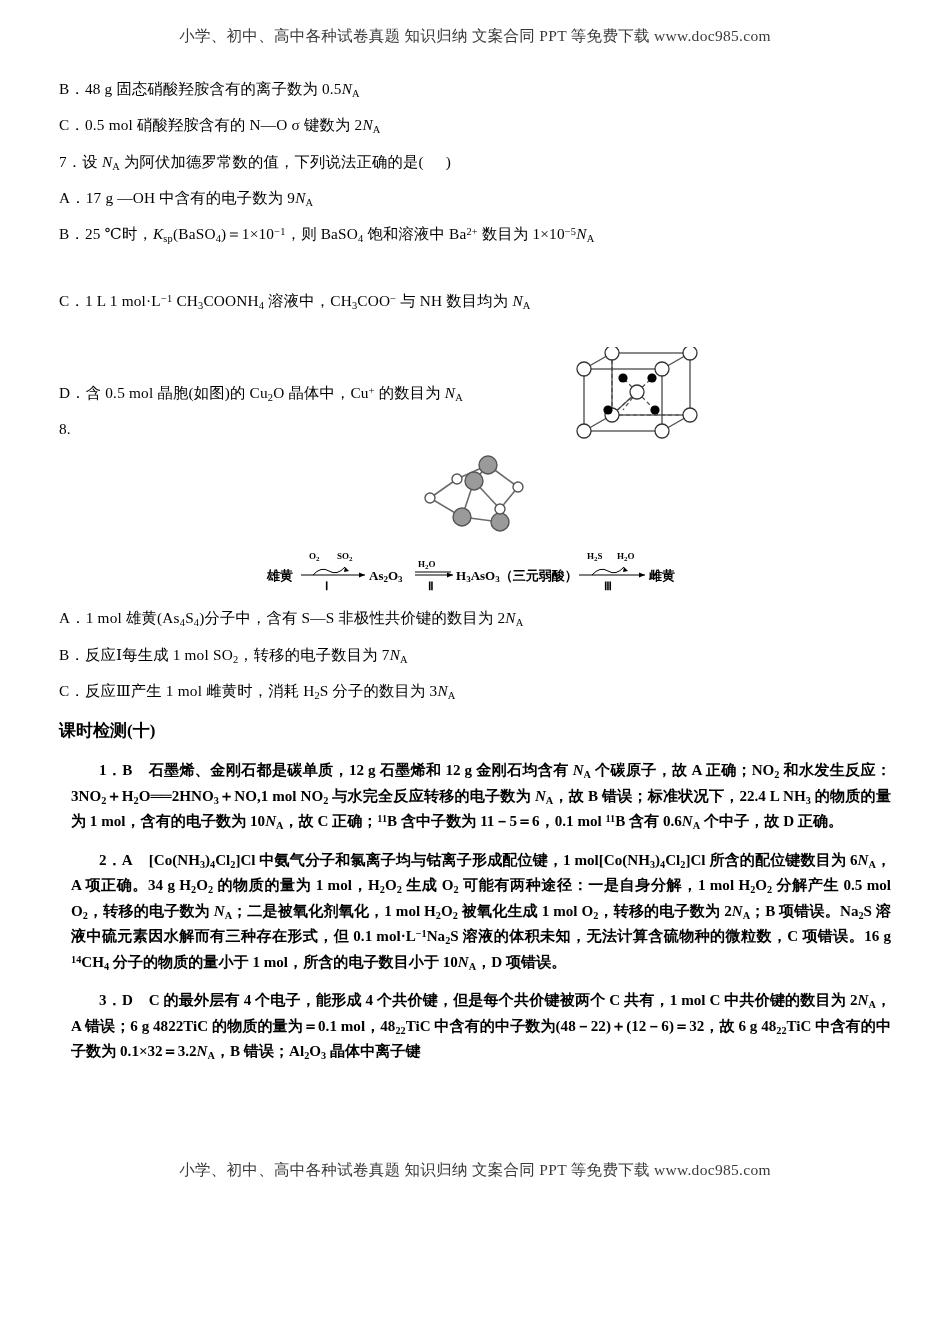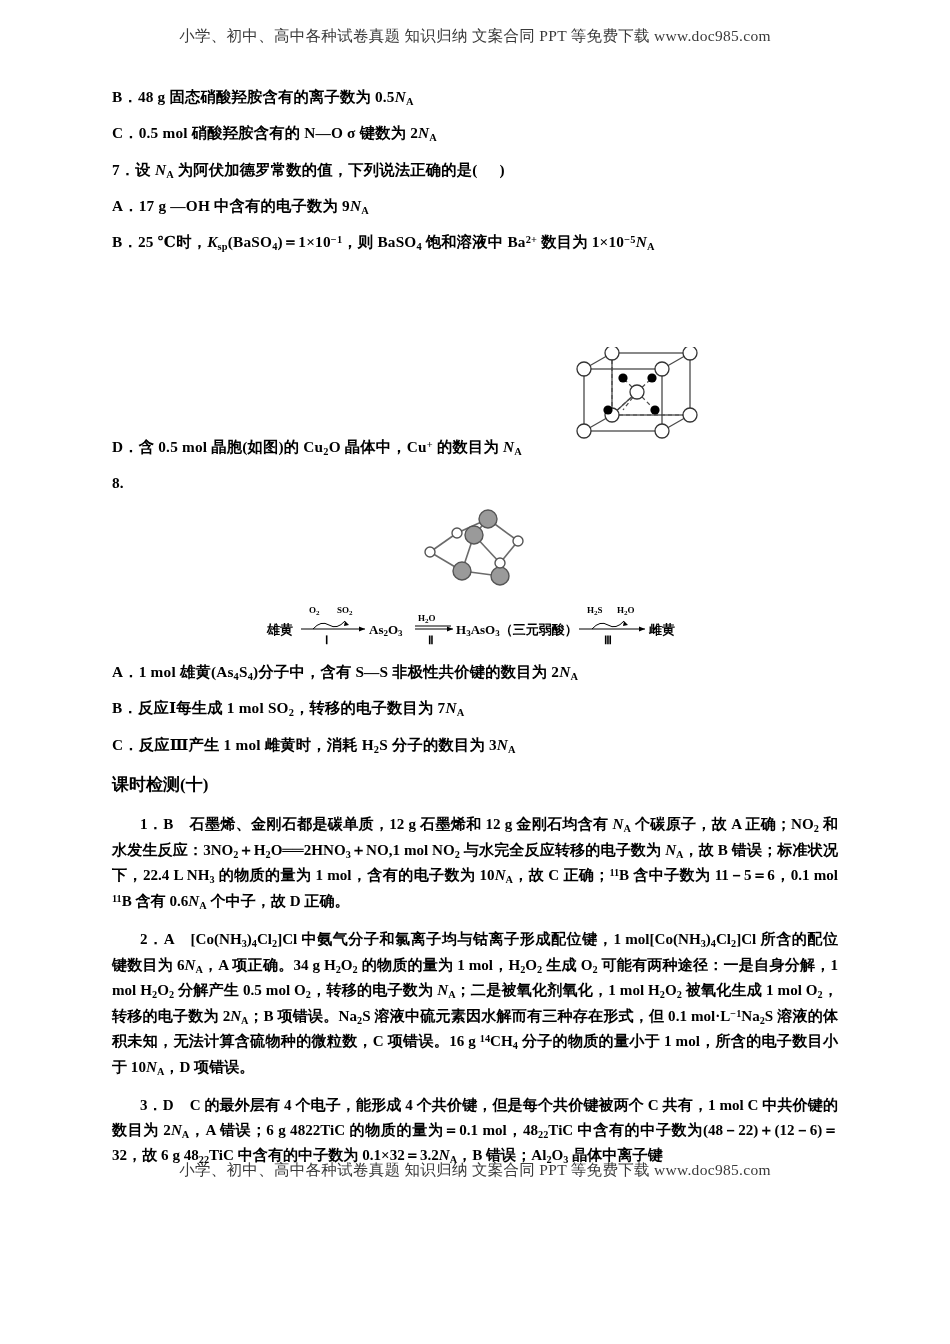--- a/index.html
+++ b/index.html
@@ -13,43 +13,43 @@
     font-family: "Liberation Serif", "DejaVu Serif", serif;
     color: #000000;
     position: relative;
     overflow: hidden;
   }
   .page {
     width: 950px;
     height: 1233px;
     position: relative;
     box-sizing: border-box;
-    padding: 0 112px;
+    padding: 0 59px;
   }
   .watermark {
     text-align: center;
     font-size: 15.5px;
     color: #3a3a3a;
     letter-spacing: 0.3px;
     font-family: "Liberation Serif", serif;
   }
   .watermark-top { padding-top: 26px; }
   .watermark-bottom {
     position: absolute;
     left: 0; right: 0;
     bottom: 52px;
   }
   .content {
     padding-top: 30px;
   }
   .line {
     font-size: 15.3px;
-    font-weight: bold;
+    font-weight: normal;
     line-height: 1.0;
-    margin: 12px 0 18px 0;
+    margin: 4px 0 18px 0;
     letter-spacing: 0.2px;
     white-space: nowrap;
   }
   .opt { text-indent: 0; }
   .q-line { }
   .blank { display: inline-block; width: 22px; }
   sub { font-size: 0.68em; vertical-align: -0.28em; }
   sup { font-size: 0.68em; vertical-align: 0.42em; }
   .ital { font-style: italic; }
   .sect-title {
@@ -57,21 +57,21 @@
     font-size: 17px;
     font-weight: bold;
     margin: 4px 0 16px 0;
   }
   .para {
     font-size: 15.1px;
     font-weight: bold;
     line-height: 1.62;
     text-align: justify;
     text-justify: inter-ideograph;
-    margin: 0 0 13px 0;
+    margin: 0 0 13px 12px;
     text-indent: 28px;
   }
   .para .gap { display: inline-block; width: 16px; }
   .fig-cubic {
     position: absolute;
     left: 560px;
     top: 347px;
     width: 150px;
     height: 100px;
   }
@@ -112,20 +112,23 @@
     <p class="line opt">
       <span>A．17 g —OH 中含有的电子数为 9<span class="ital">N</span><sub>A</sub></span>
     </p>
 
     <p class="line opt">
       <span>B．25 ℃时，<span class="ital">K</span><sub>sp</sub>(BaSO<sub>4</sub>)＝1×10<sup>−1</sup>，则 BaSO<sub>4</sub> 饱和溶液中 Ba<sup>2+</sup> 数目为 1×10<sup>−5</sup><span class="ital">N</span><sub>A</sub></span>
     </p>
 
     <div class="spacer-cell"></div>
 
+    <p class="line opt" style="margin-top:-74px">
+      <span>C．1 L 1 mol·L<sup>−1</sup> CH<sub>3</sub>COONH<sub>4</sub> 溶液中，CH<sub>3</sub>COO<sup>−</sup> 与 NH 数目均为 <span class="ital">N</span><sub>A</sub></span>
+    </p>
 
     <div style="height:52px"></div>
 
     <p class="line opt">
       <span>D．含 0.5 mol 晶胞(如图)的 Cu<sub>2</sub>O 晶体中，Cu<sup>+</sup> 的数目为 <span class="ital">N</span><sub>A</sub></span>
     </p>
 
     <p class="line">8.</p>
 
     <div class="fig-cage">

